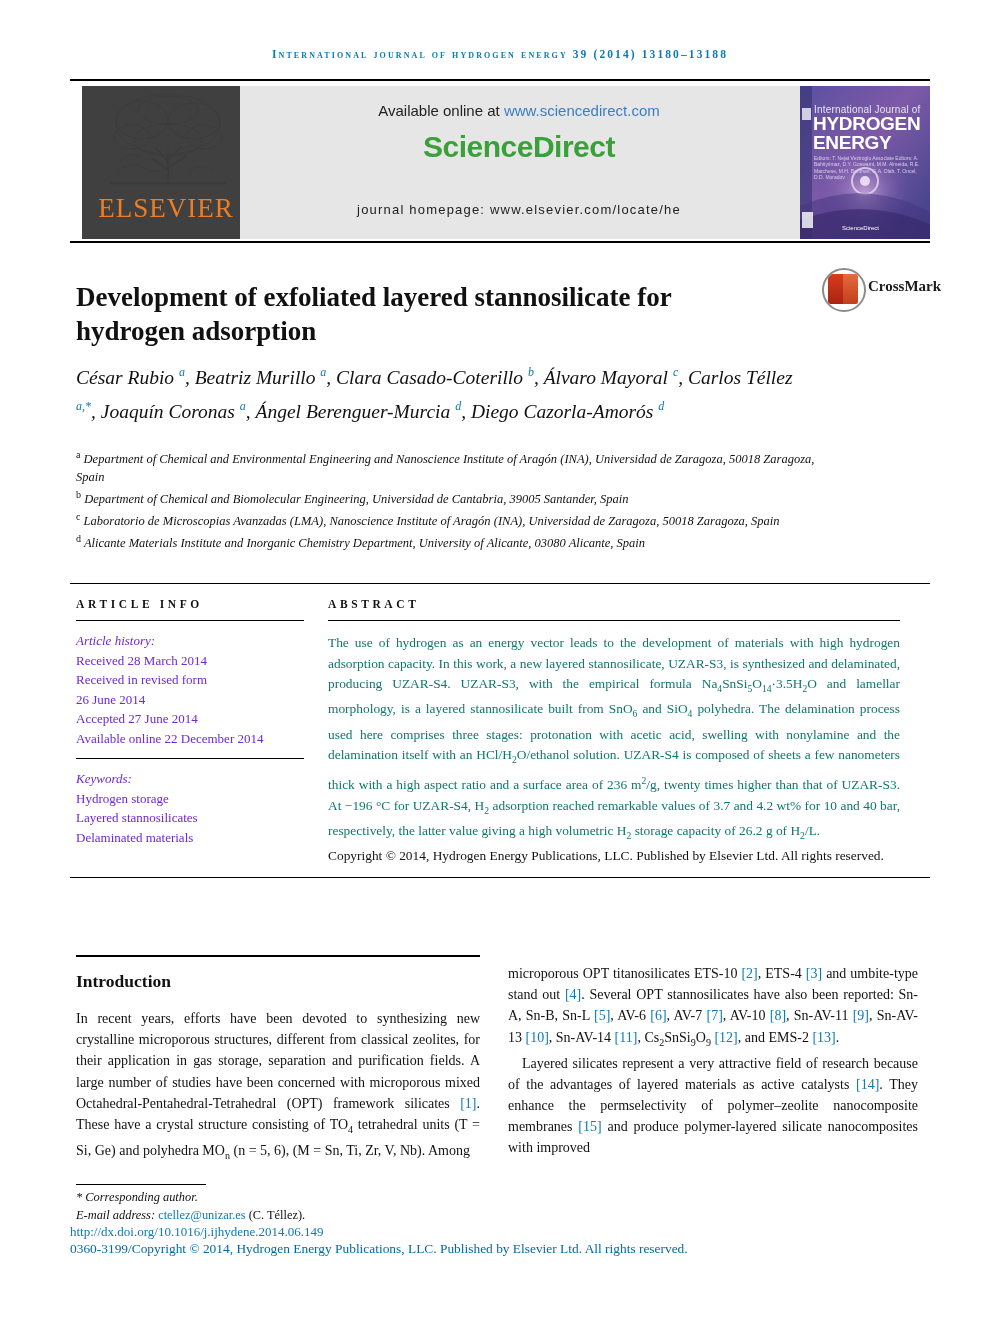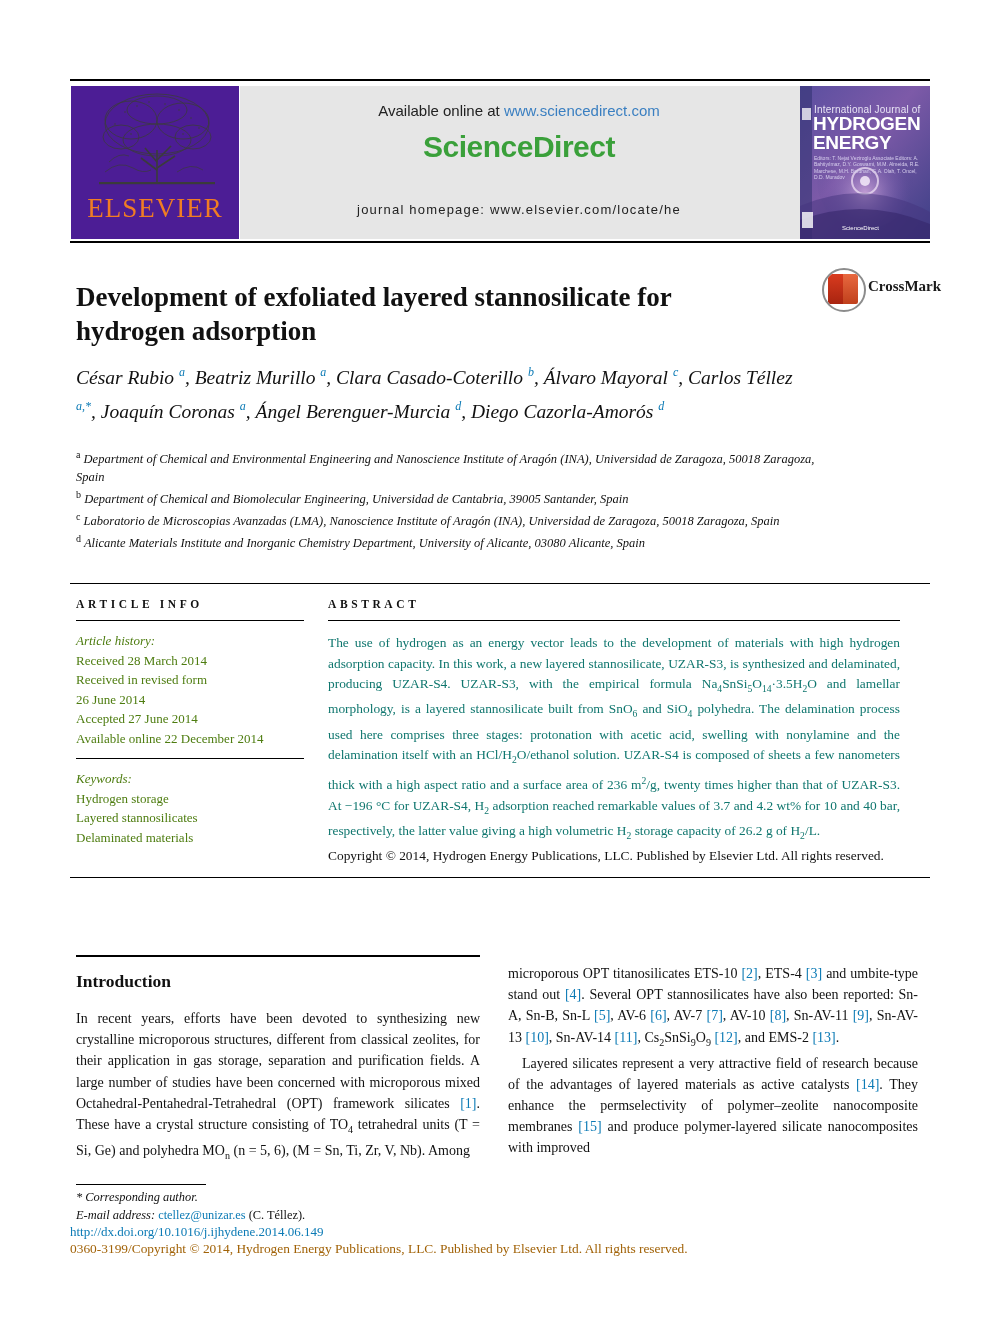--- a/index.html
+++ b/index.html
@@ -52,24 +52,24 @@
   
   .masthead {
     position: absolute;
     left: 70px;
     top: 86px;
     width: 860px;
     height: 153px;
   }
   .elsevier-box {
     position: absolute;
-    left: 1px; top: 0;
+    left: 12px; top: 0;
     width: 168px;
     height: 153px;
-    background: #4c1d95;
+    background: #404040;
   }
   .tree-svg { position: absolute; left: 14px; top: 4px; }
   .elsevier-word {
     position: absolute;
     left: 6px;
     top: 107px;
     width: 156px;
     text-align: center;
     font-family: "Liberation Serif", serif;
     font-size: 27px;
@@ -278,21 +278,21 @@
     height: 1px;
     background: #000;
     margin: 10px 0 10px 0;
   }
   .info-rule.thin { height: 1px; }
   .info-body {
     font-family: "Liberation Serif", serif;
     font-size: 13px;
     line-height: 19.5px;
     font-style: italic;
-    color: #4d7c0f;
+    color: #6d28d9;
   }
   .info-body .label { font-style: italic; }
   .info-list div { font-style: normal; }
 
   .abstract-col {
     position: absolute;
     left: 328px;
     top: 598px;
     width: 572px;
   }
@@ -395,30 +395,31 @@
     font-size: 13px;
     color: #0b7ab5;
   }
   .issn-line {
     position: absolute;
     left: 70px;
     top: 1241px;
     width: 860px;
     font-family: "Liberation Serif", serif;
     font-size: 13.4px;
-    color: #a16207;
+    color: #0369a1;
   }
   sub { font-size: 0.72em; }
   sup.num { font-size: 0.72em; }
 </style>
 </head>
 <body>
 
 <div class="page">
 
+  <div class="running-head">International Journal of Hydrogen Energy 39 (2014) 13180–13188</div>
   <div class="rule-top"></div>
 
   <div class="masthead">
 
     <div class="elsevier-box">
       <svg class="tree-svg" width="140" height="105" viewBox="0 0 140 105">
         <g fill="none" stroke="#3b3b3b" stroke-width="0.8">
           <ellipse cx="72" cy="34" rx="52" ry="30"></ellipse>
           <ellipse cx="46" cy="30" rx="26" ry="19"></ellipse>
           <ellipse cx="98" cy="31" rx="26" ry="18"></ellipse>

